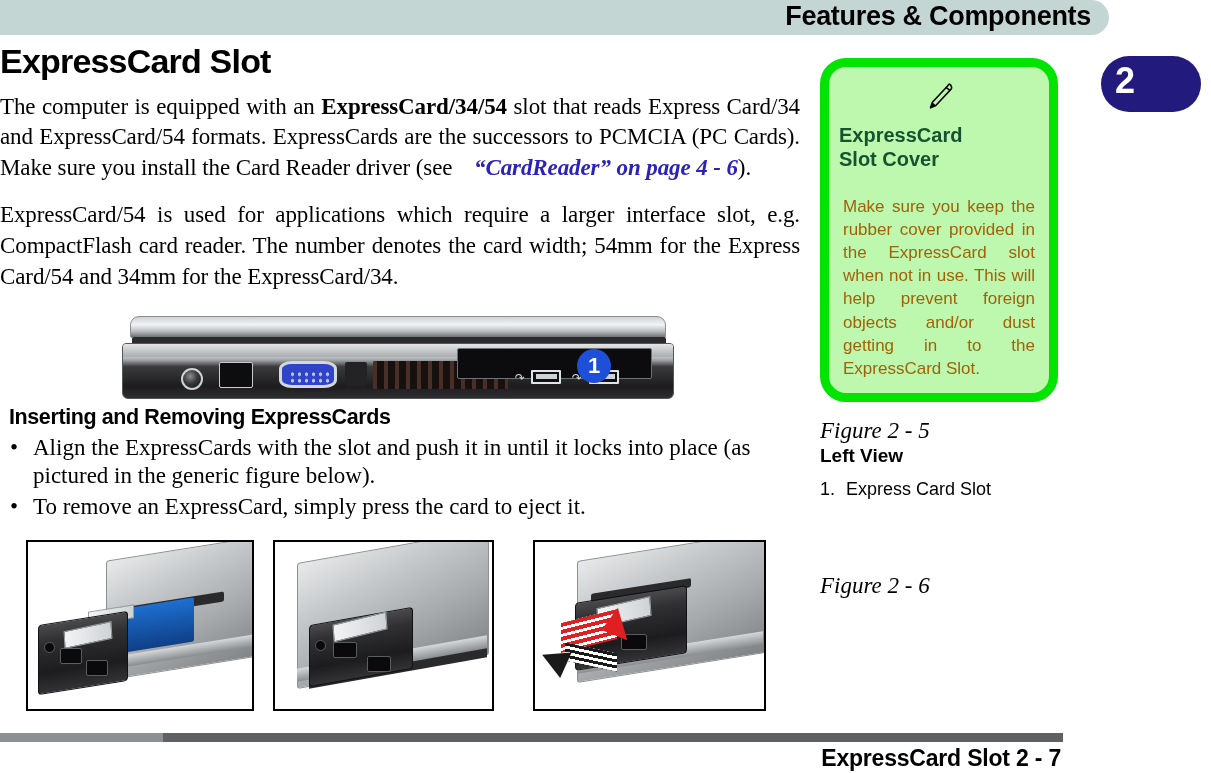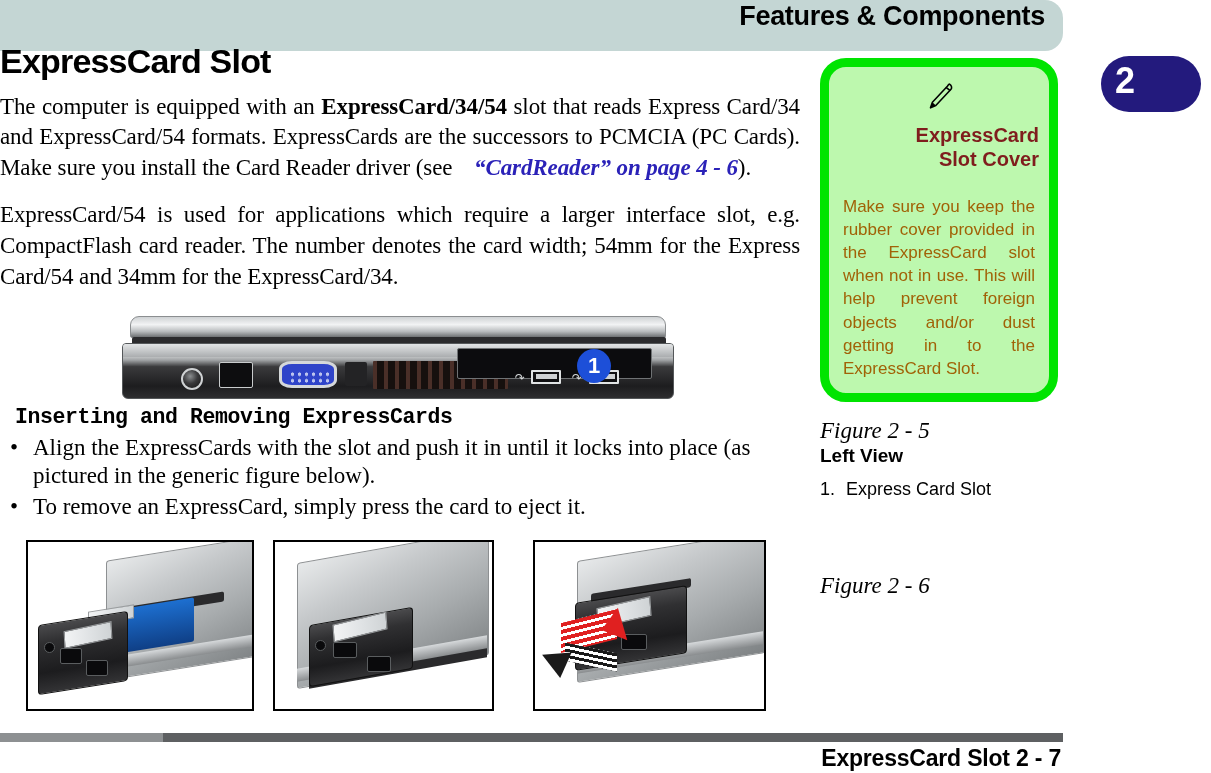--- a/index.html
+++ b/index.html
@@ -15,23 +15,24 @@
     font-family: "Liberation Serif", serif;
     color: #000000;
   }
 
   
   #running-header {
     position: absolute;
     left: 0;
     top: 0;
     width: 1063px;
-    height: 51px;
+    height: 35px;
     background: #c4d6d4;
     border-radius: 0 18px 18px 0;
+    padding-left: 46px;
   }
   #running-header .header-title {
     position: absolute;
     right: 18px;
     top: 1px;
     font-family: "Liberation Sans", sans-serif;
     font-weight: bold;
     font-size: 27px;
     letter-spacing: -0.3px;
     color: #000;
@@ -67,25 +68,25 @@
   }
   h1.section-heading {
     font-family: "Liberation Sans", sans-serif;
     font-weight: bold;
     font-size: 34px;
     letter-spacing: -0.8px;
     margin: 0 0 12px 0;
     line-height: 1.05;
   }
   h2.sub-heading {
-    font-family: Liberation Mono, monospace;
+    font-family: Liberation Sans, sans-serif;
     font-weight: bold;
     font-size: 21.5px;
     letter-spacing: -0.4px;
-    margin: 0 0 4px 15px;
+    margin: 0 0 4px 9px;
     line-height: 1.1;
   }
   p.body-text {
     font-family: "Liberation Serif", serif;
     font-size: 23px;
     line-height: 1.33;
     margin: 0 0 17px 0;
     text-align: justify;
     letter-spacing: -0.1px;
   }
@@ -319,26 +320,26 @@
     position: absolute;
     left: 0; right: 0;
     top: 14px;
     text-align: center;
     height: 34px;
   }
   .note-title {
     position: absolute;
     left: 10px; right: 10px;
     top: 56px;
-    text-align: right;
+    text-align: left;
     font-family: "Liberation Sans", sans-serif;
     font-weight: bold;
     font-size: 20px;
     line-height: 1.22;
-    color: #7f1d1d;
+    color: #14532d;
   }
   .note-body {
     position: absolute;
     left: 14px; right: 14px;
     top: 128px;
     font-family: "Liberation Sans", sans-serif;
     font-size: 17px;
     line-height: 1.36;
     text-align: justify;
     color: #a16207;

